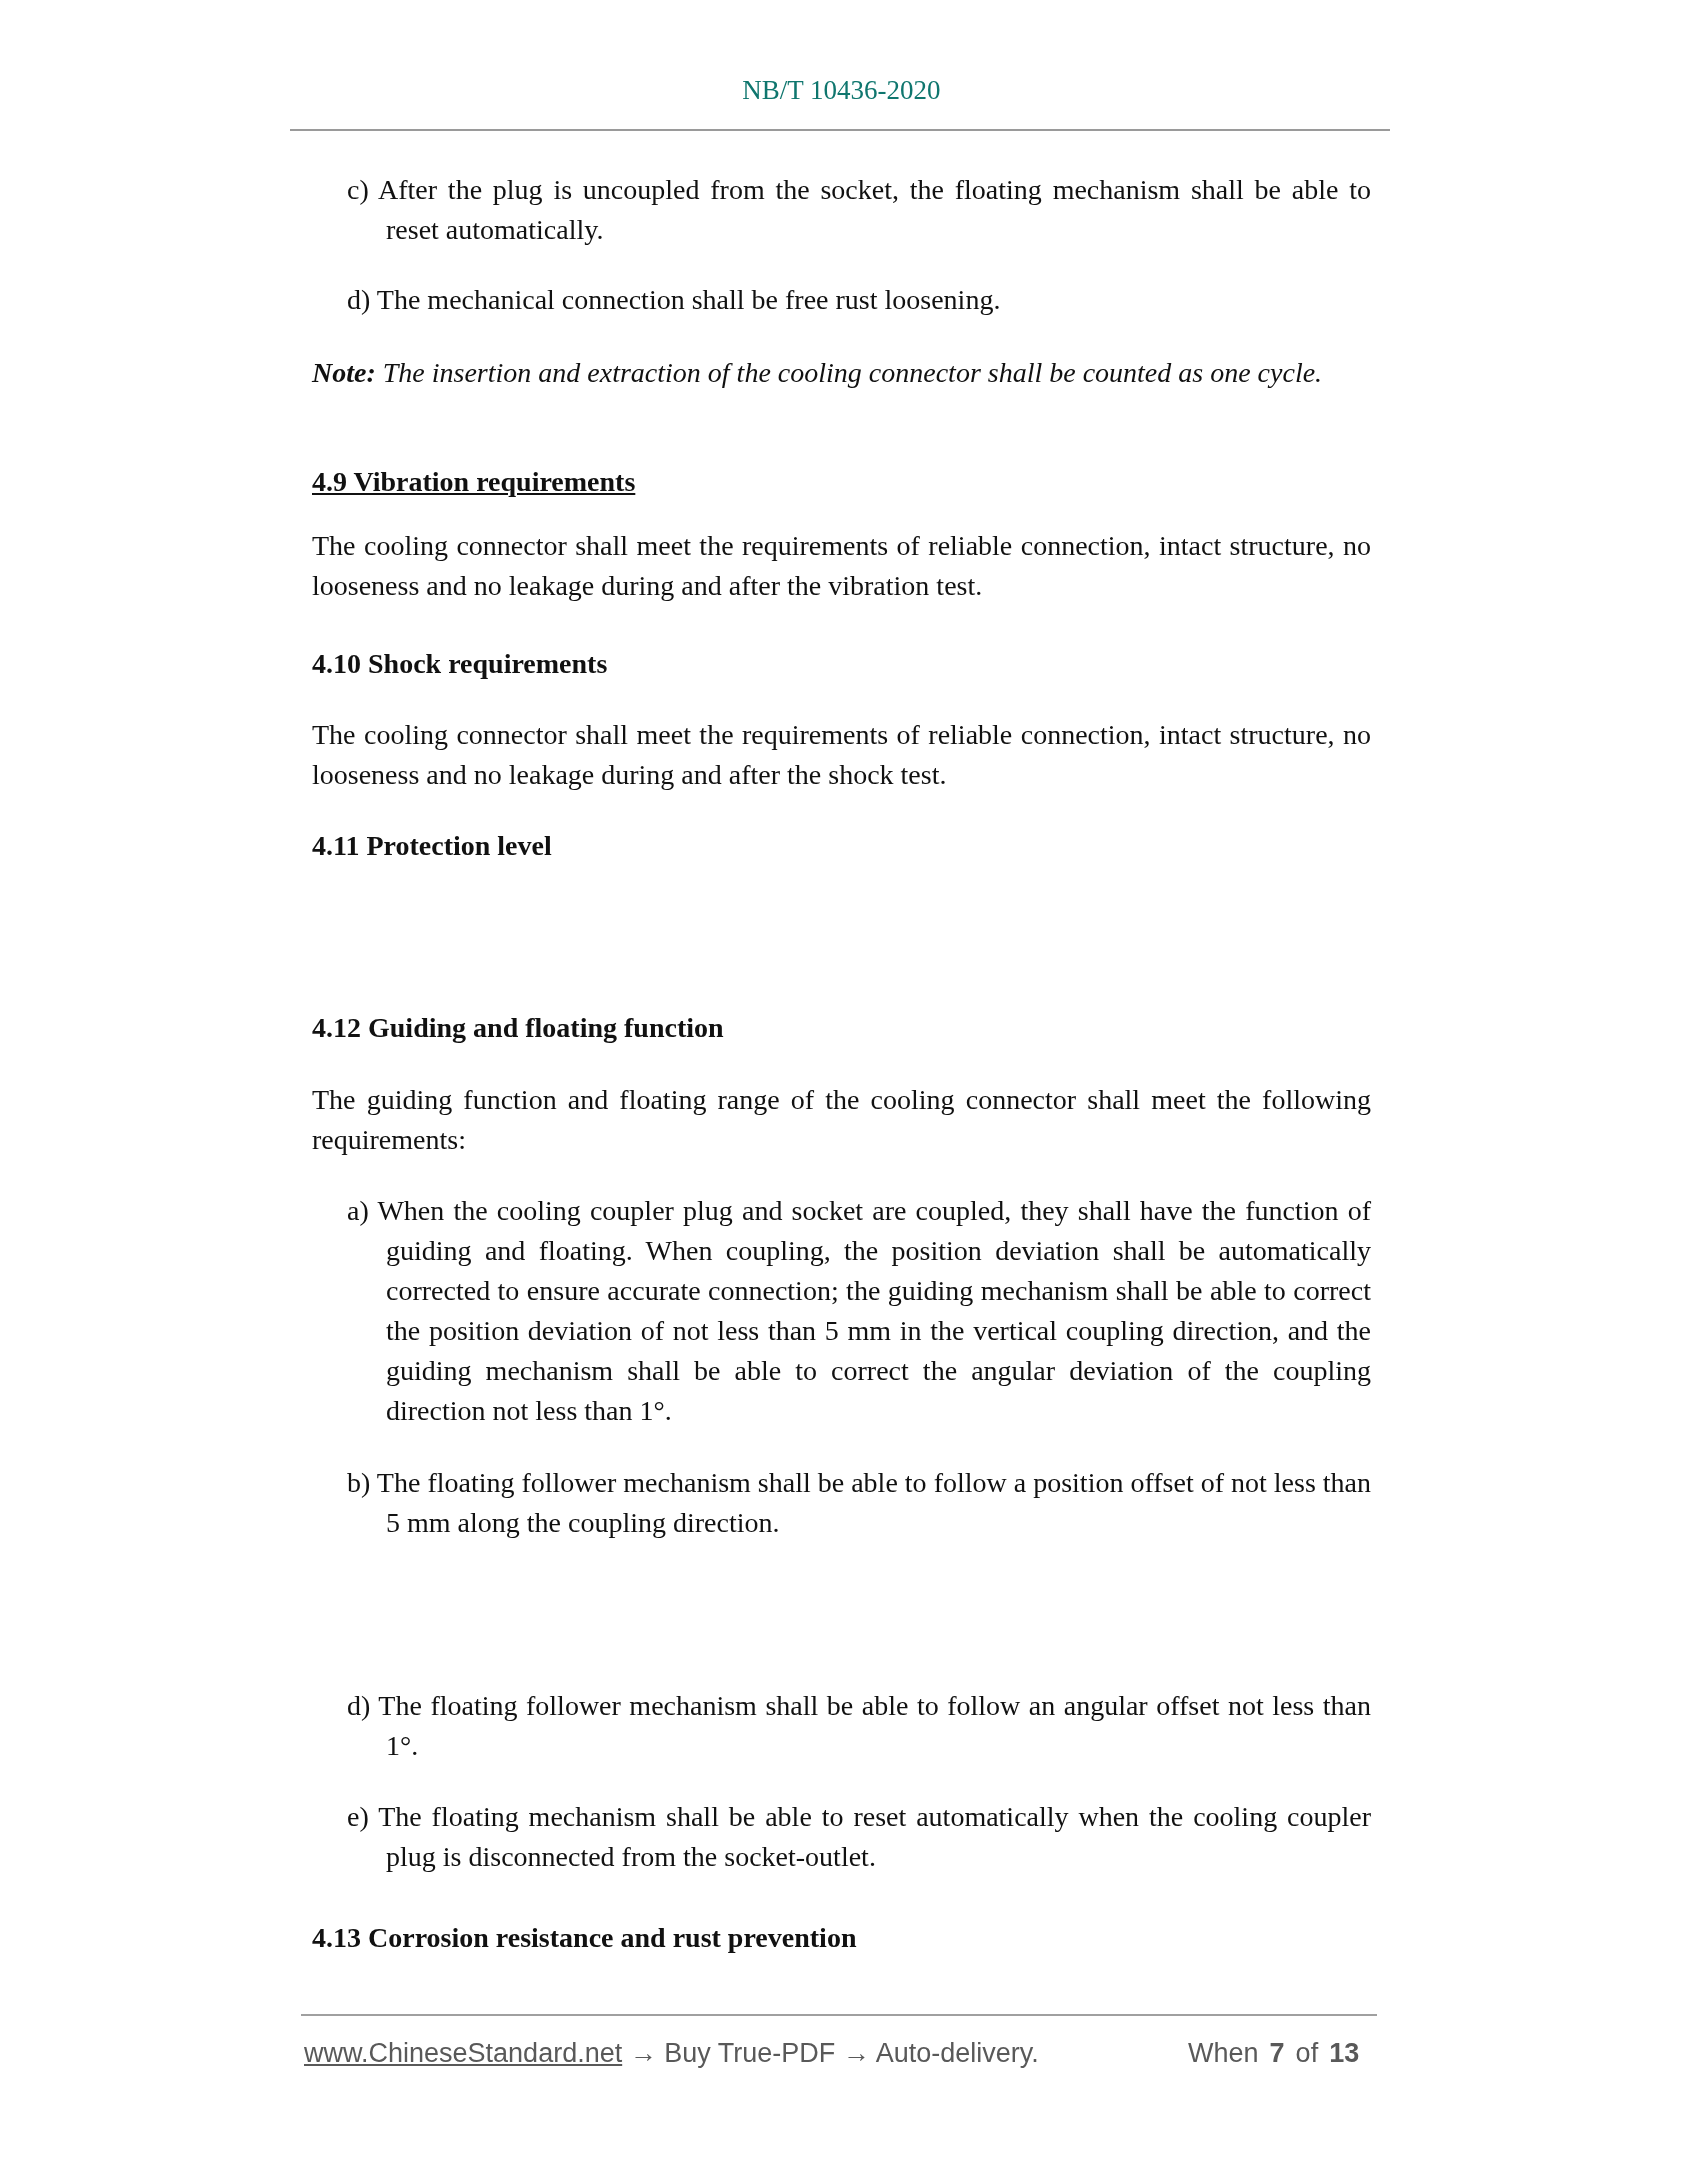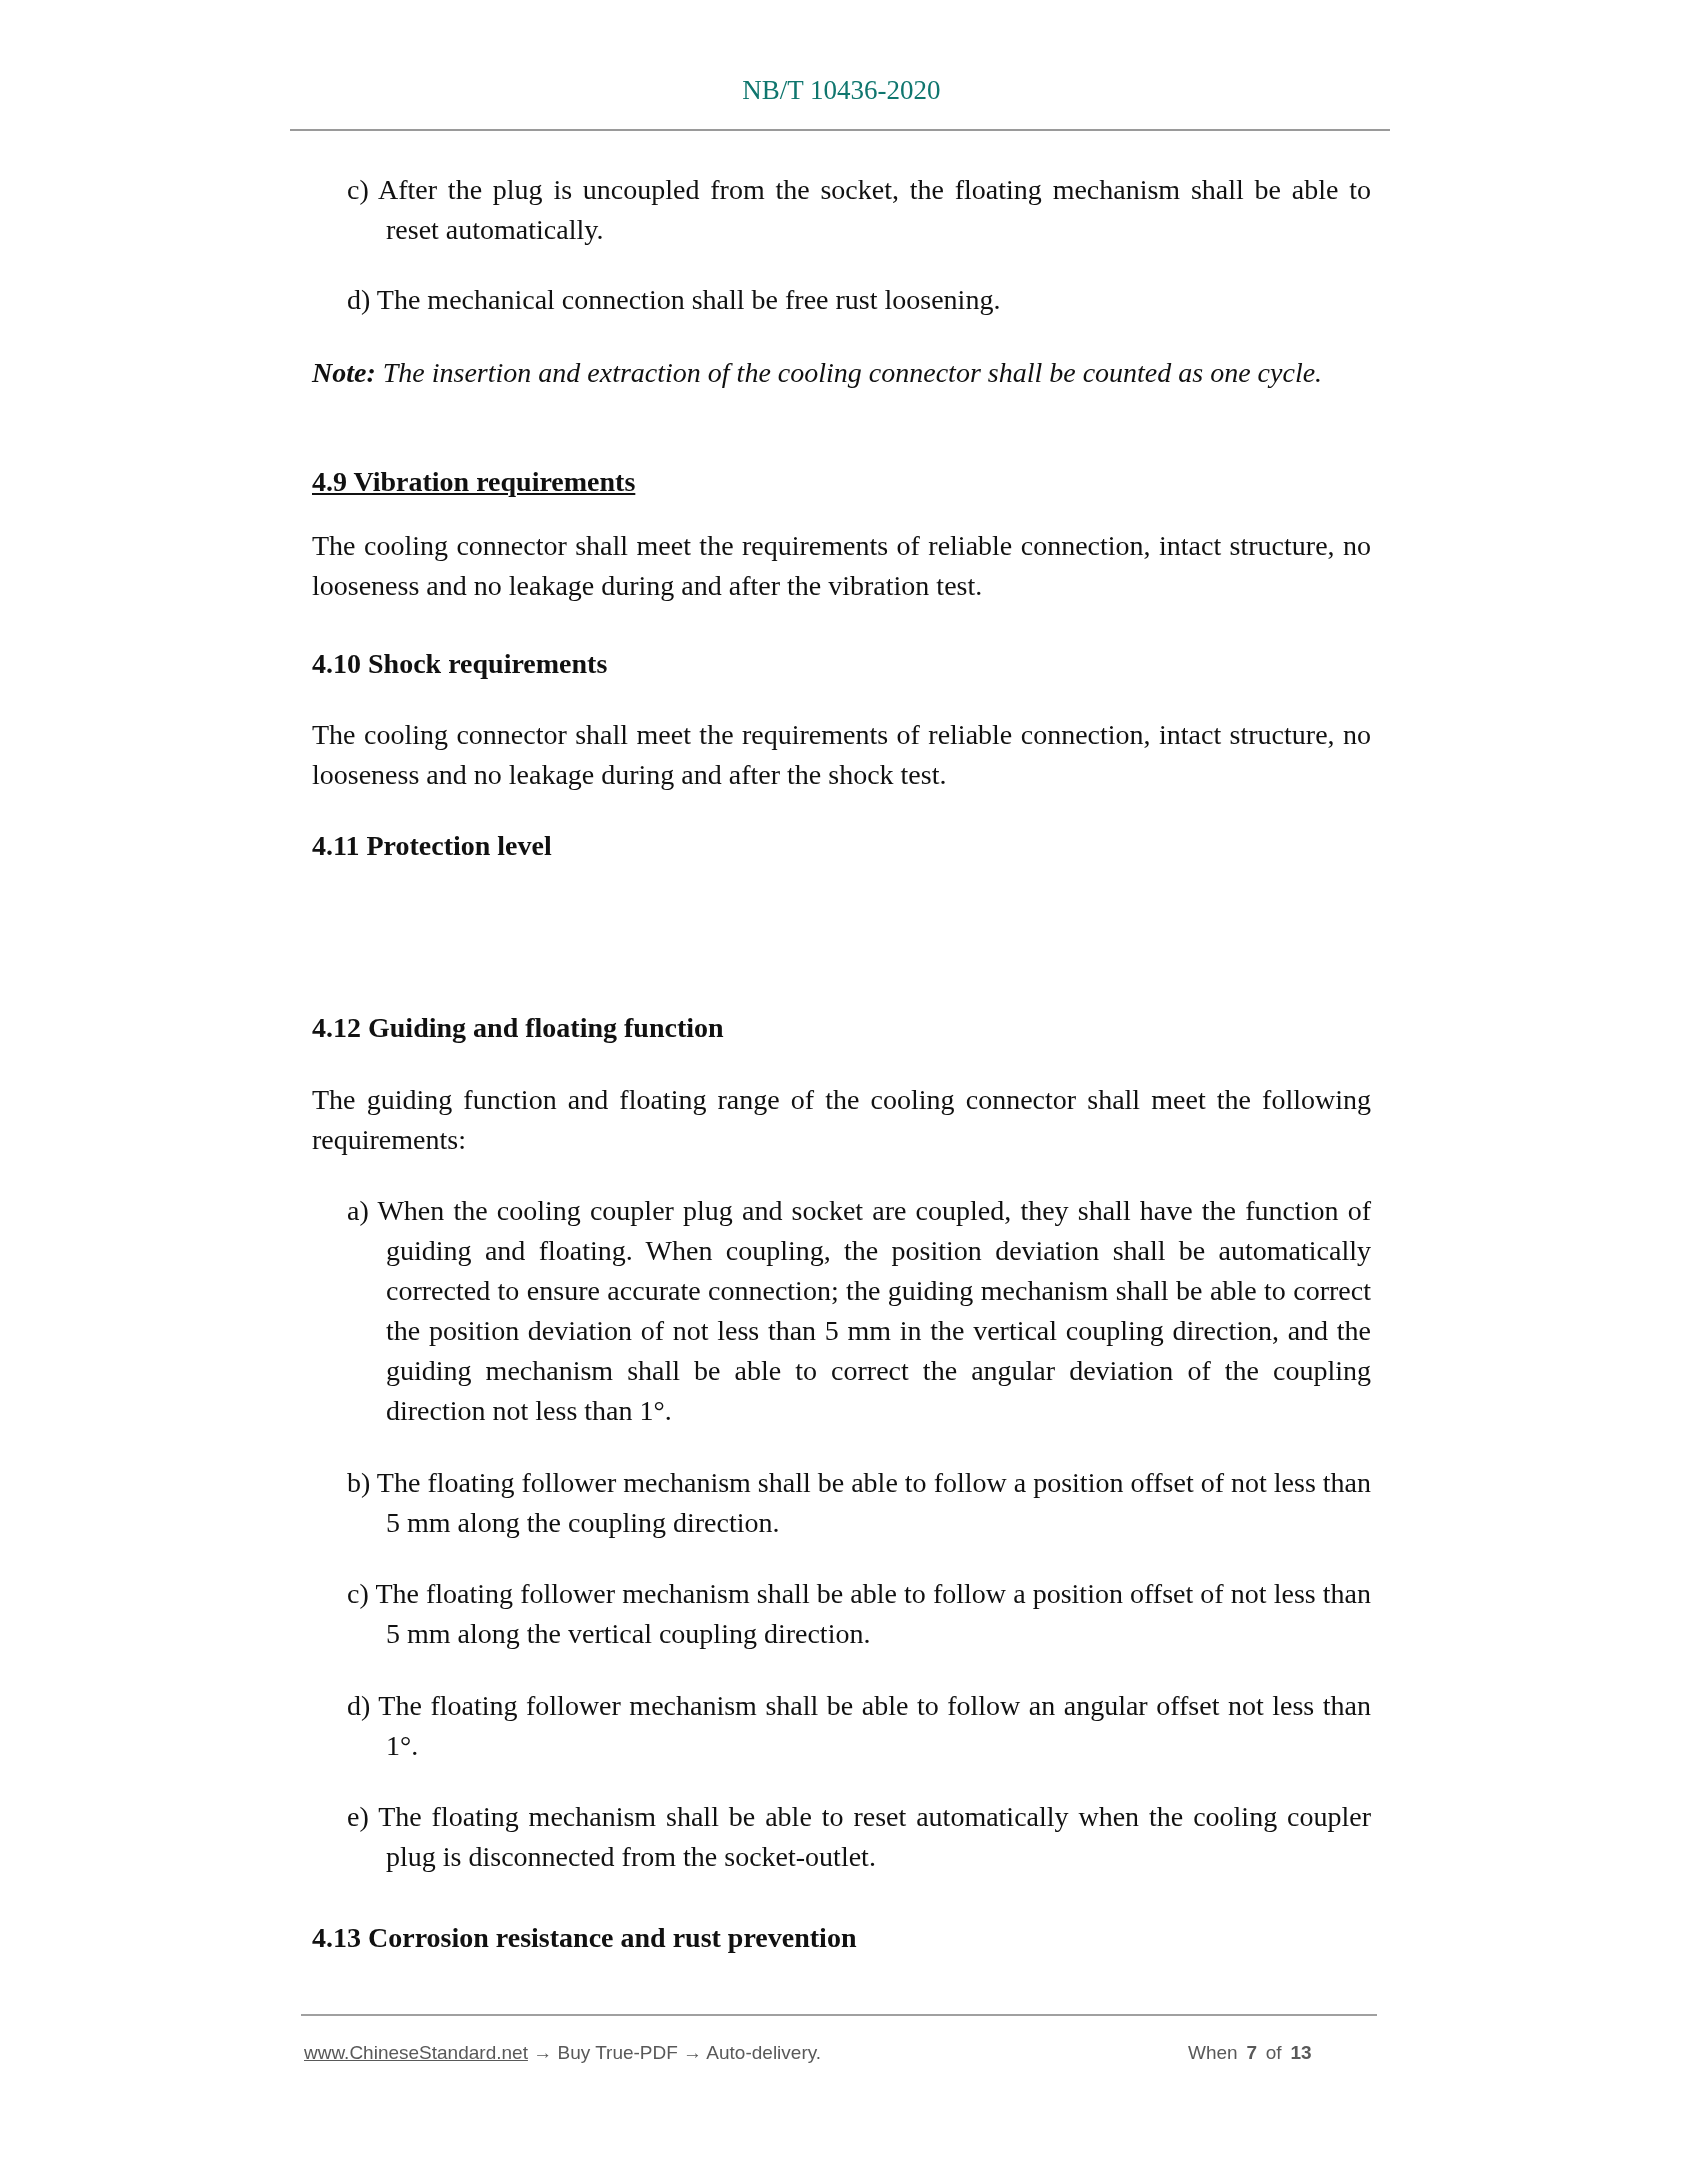--- a/index.html
+++ b/index.html
@@ -15,21 +15,21 @@
     font-family: "Liberation Serif", serif; font-size: 28px; line-height: 40px; color: #111111;
     text-align: justify; margin: 8px;
   }
   .item { padding-left: 74px; text-indent: -39px; left: 304px; width: 985px; }
   .note { padding-left: 93px; text-indent: -93px; width: 967px; font-style: italic; }
   .note b { font-weight: bold; }
   .h { font-weight: bold; text-align: left; }
   .ftr-rule { position: absolute; left: 301px; width: 1076px; top: 2014px; height: 1.7px; background: #a0a0a0; }
   .ftr {
     position: absolute; top: 2034px; height: 38px; line-height: 38px;
-    font-family: "Liberation Sans", sans-serif; font-size: 19px; color: #595959;
+    font-family: "Liberation Sans", sans-serif; font-size: 27px; color: #595959;
   }
   .ftr-left { left: 304px; white-space: nowrap; }
   .ftr-left a { color: #595959; text-decoration: underline; }
   .ftr-right { left: 1188px; white-space: nowrap; word-spacing: 3.5px; }
   .ftr-right b { font-weight: bold; }
 </style>
 </head>
 <body>
 
 <div class="page">
@@ -48,21 +48,20 @@
   <p class="blk h" style="top:636px;">4.10 Shock requirements</p>
   <p class="blk" style="top:707px;">The cooling connector shall meet the requirements of reliable connection, intact structure, no looseness and no leakage during and after the shock test.</p>
 
   <p class="blk h" style="top:818px;">4.11 Protection level</p>
 
   <p class="blk h" style="top:1000px;">4.12 Guiding and floating function</p>
   <p class="blk" style="top:1072px;">The guiding function and floating range of the cooling connector shall meet the following requirements:</p>
 
   <p class="blk item" style="top:1183px;"><span>a)</span> <span>When the cooling coupler plug and socket are coupled, they shall have the function of guiding and floating. When coupling, the position deviation shall be automatically corrected to ensure accurate connection; the guiding mechanism shall be able to correct the position deviation of not less than 5 mm in the vertical coupling direction, and the guiding mechanism shall be able to correct the angular deviation of the coupling direction not less than 1°.</span></p>
   <p class="blk item" style="top:1455px;"><span>b)</span> <span>The floating follower mechanism shall be able to follow a position offset of not less than 5 mm along the coupling direction.</span></p>
-  <p class="blk item" style="top:1566px;"><span>c)</span> <span>The floating follower mechanism shall be able to follow a position offset of not less than 5 mm along the vertical coupling direction.</span></p>
   <p class="blk item" style="top:1678px;"><span>d)</span> <span>The floating follower mechanism shall be able to follow an angular offset not less than 1°.</span></p>
   <p class="blk item" style="top:1789px;"><span>e)</span> <span>The floating mechanism shall be able to reset automatically when the cooling coupler plug is disconnected from the socket-outlet.</span></p>
 
   <p class="blk h" style="top:1910px;">4.13 Corrosion resistance and rust prevention</p>
 
   <div class="ftr-rule"></div>
   <div class="ftr ftr-left"><a>www.ChineseStandard.net</a><span> → Buy True-PDF → Auto-delivery.</span></div>
   <div class="ftr ftr-right"><span>When</span> <b>7</b> <span>of</span> <b>13</b></div>
 
 </div>

